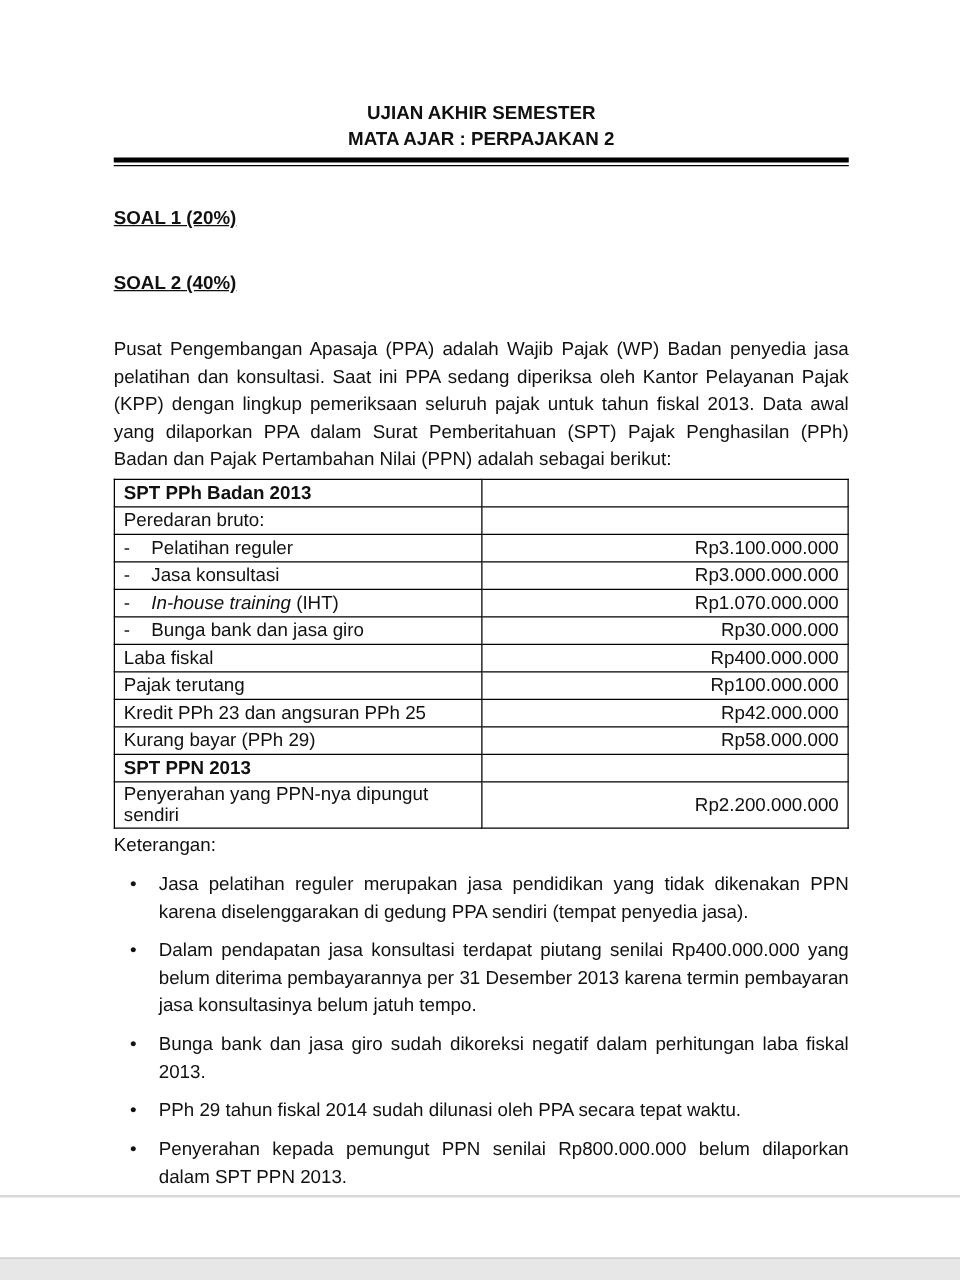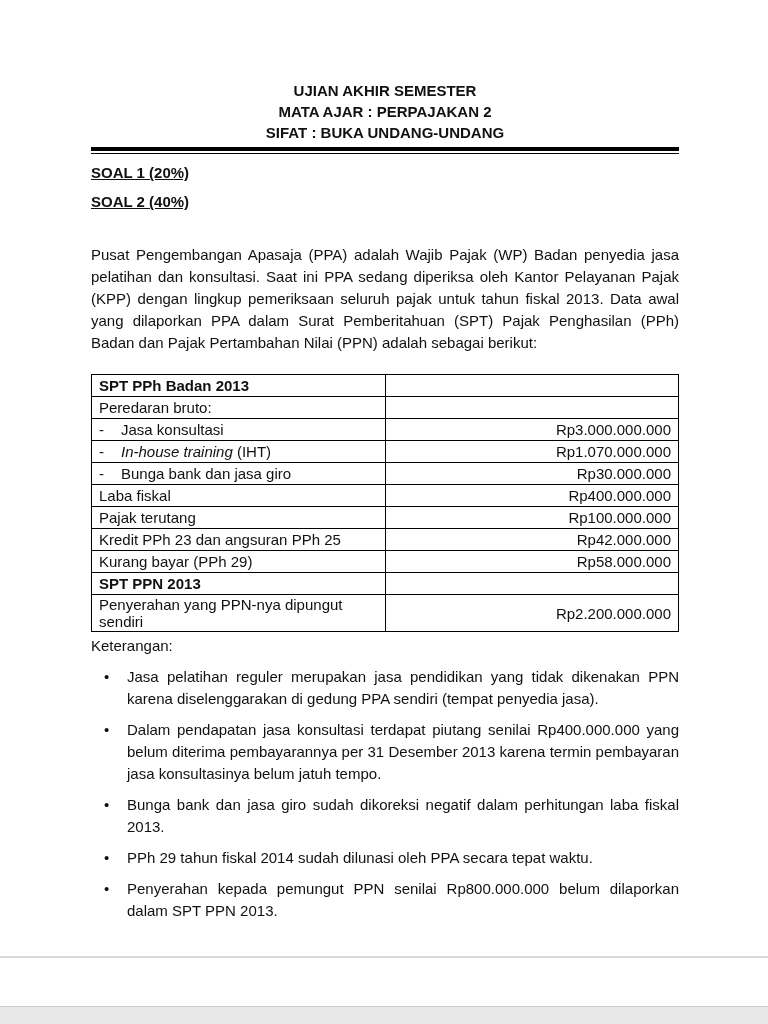--- a/index.html
+++ b/index.html
@@ -26,32 +26,32 @@
   .rule {
     margin-top: 4px;
     border-top: 4px solid #000;
     border-bottom: 1px solid #000;
     height: 7px;
   }
   .section-title {
     font-weight: 700;
     font-size: 15px;
     text-decoration: underline;
-    margin-top: 9px;
+    margin-top: 32px;
     line-height: 20px;
   }
   .body-text {
     font-size: 15px;
     line-height: 22px;
     margin-top: 5px;
   }
   .justified { text-align: justify; margin-top: 32px; }
   .it { font-style: italic; }
   table.data-table {
-    margin-top: 20px;
+    margin-top: 4px;
     width: 100%;
     border-collapse: collapse;
     font-size: 15px;
   }
   table.data-table td {
     border: 1px solid #000;
     padding: 1px 7px;
     height: 22px;
     vertical-align: middle;
   }
@@ -101,41 +101,44 @@
   }
 </style>
 </head>
 <body>
 
 <div class="page-content">
 
   <div class="doc-header">
     <div>UJIAN AKHIR SEMESTER</div>
     <div>MATA AJAR : PERPAJAKAN 2</div>
-    <div>SIFAT : BUKA UNDANG-UNDANG</div>
   </div>
 
   <div class="rule"></div>
 
   <div class="section-title">SOAL 1 (20%)</div>
 
   <div class="section-title">SOAL 2 (40%)</div>
   <p class="body-text justified">Pusat Pengembangan Apasaja (PPA) adalah Wajib Pajak (WP) Badan penyedia jasa pelatihan dan konsultasi. Saat ini PPA sedang diperiksa oleh Kantor Pelayanan Pajak (KPP) dengan lingkup pemeriksaan seluruh pajak untuk tahun fiskal 2013. Data awal yang dilaporkan PPA dalam Surat Pemberitahuan (SPT) Pajak Penghasilan (PPh) Badan dan Pajak Pertambahan Nilai (PPN) adalah sebagai berikut:</p>
 
   <table class="data-table">
     <tbody>
       <tr class="bold-row">
         <td class="col-label">SPT PPh Badan 2013</td>
         <td class="col-value"></td>
       </tr>
       <tr>
         <td class="col-label">Peredaran bruto:</td>
         <td class="col-value"></td>
       </tr>
       <tr>
+        <td class="col-label"><span class="dash">-</span><span>Pelatihan reguler</span></td>
+        <td class="col-value">Rp3.100.000.000</td>
+      </tr>
+      <tr>
         <td class="col-label"><span class="dash">-</span><span>Jasa konsultasi</span></td>
         <td class="col-value">Rp3.000.000.000</td>
       </tr>
       <tr>
         <td class="col-label"><span class="dash">-</span><span class="it">In-house training</span><span> (IHT)</span></td>
         <td class="col-value">Rp1.070.000.000</td>
       </tr>
       <tr>
         <td class="col-label"><span class="dash">-</span><span>Bunga bank dan jasa giro</span></td>
         <td class="col-value">Rp30.000.000</td>

